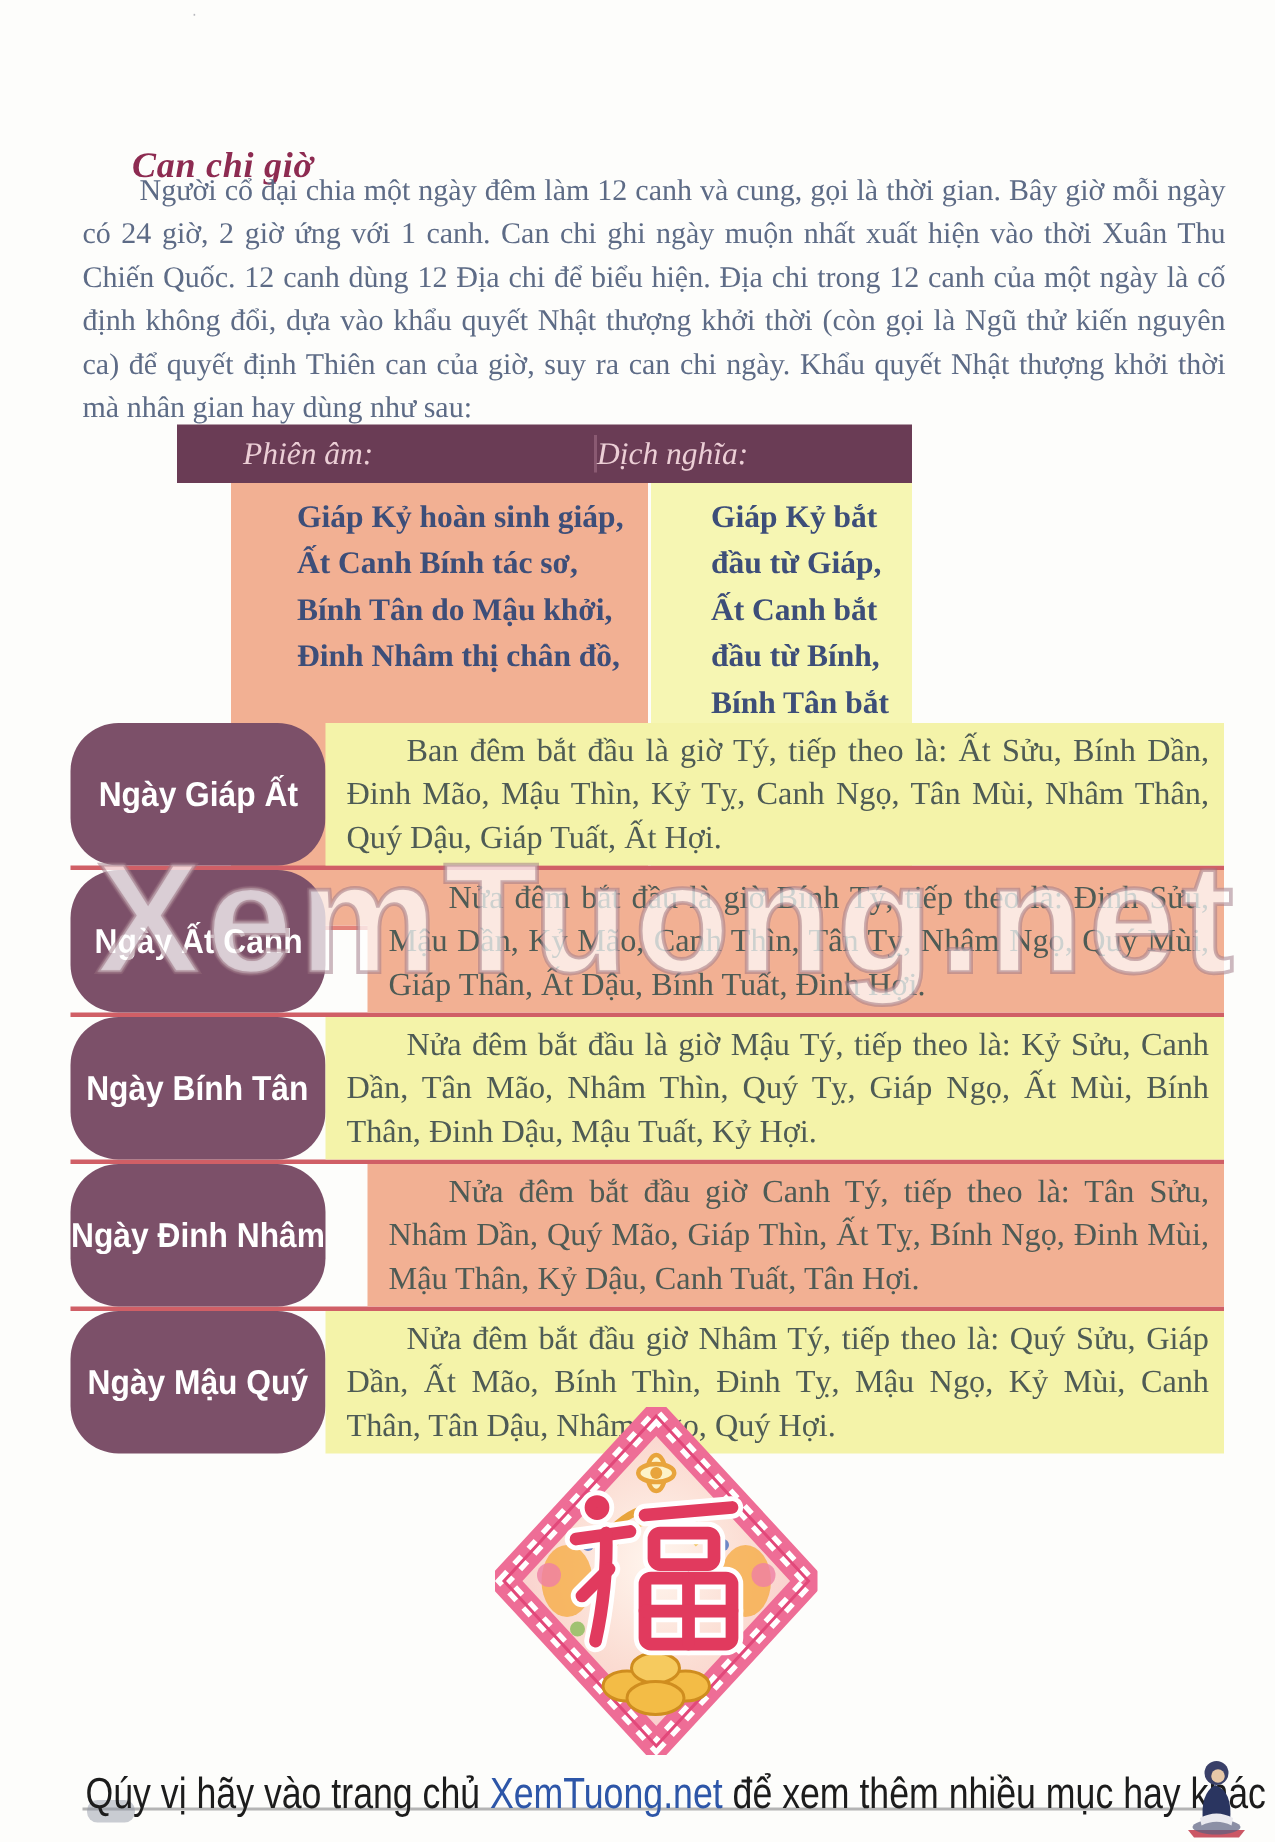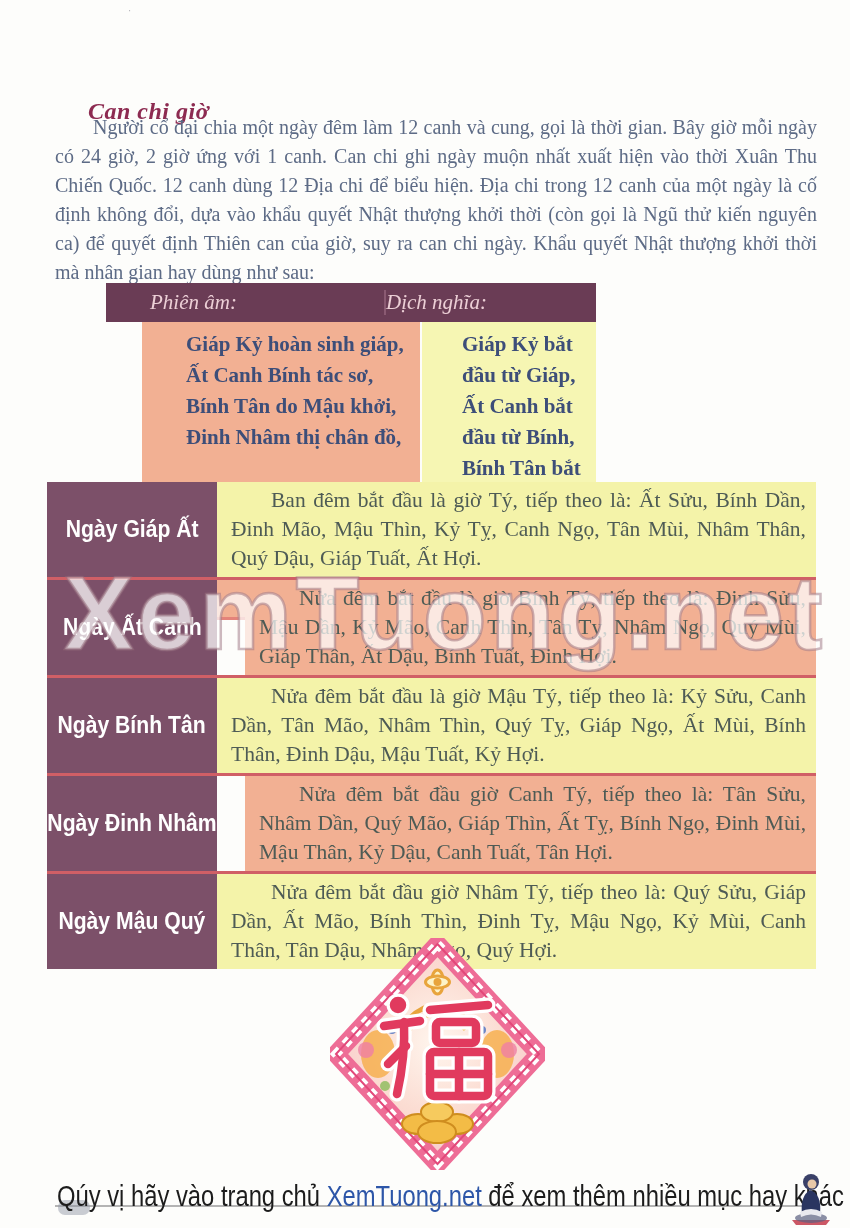--- a/index.html
+++ b/index.html
@@ -13,38 +13,38 @@
 
   
   .heading{position:absolute;left:88px;top:98px;font-size:24px;font-weight:bold;font-style:italic;
            color:#8d2b51;letter-spacing:.5px;}
 
   
   .intro{position:absolute;left:55px;top:113px;width:762px;font-size:20px;line-height:29px;
          color:#5d6b86;text-align:justify;text-indent:38px;}
 
   
-  .verse-table{position:absolute;left:106px;top:283px;width:490px;border-bottom:3px solid #e4837a;}
+  .verse-table{position:absolute;left:118px;top:283px;width:490px;border-bottom:3px solid #e4837a;}
   .verse-header{display:flex;background:#6a3c55;height:39px;align-items:center;}
   .verse-header .vh-cell{font-style:italic;font-size:21px;color:#eccfd6;}
   .vh-left{width:278px;padding-left:44px;box-sizing:border-box;}
   .vh-right{flex:1;border-left:2px solid #8a5a72;}
   .verse-body{display:flex;padding-left:36px;}
   .verse-col{padding:7px 0 9px 0;}
   .vc-left{width:278px;background:#f2b093;box-sizing:border-box;padding-left:44px;}
   .vc-right{flex:1;background:#f6f6b3;padding-left:40px;border-left:2px solid #fdfdfb;box-sizing:border-box;}
   .verse-line{font-size:21px;font-weight:bold;line-height:31px;color:#3d4e79;}
 
   
   .day-table{position:absolute;left:47px;top:482px;width:769px;}
   .day-row{display:flex;}
   .day-row + .day-row{border-top:3px solid #d05f66;}
   .day-label{width:170px;background:#7c5069;color:#ffffff;display:flex;align-items:center;
              justify-content:center;font-family:"Liberation Sans","DejaVu Sans",sans-serif;
-             font-weight:bold;font-size:23px;flex:0 0 170px;}
+             font-weight:bold;font-size:23px;flex:0 0 170px;border-radius:32px;}
   .day-label span{display:inline-block;transform:scaleX(.92);white-space:nowrap;}
   .day-text{flex:1;font-size:21.5px;line-height:29px;color:#4e5b55;text-align:justify;
             text-indent:40px;padding:4px 10px 4px 14px;box-sizing:border-box;}
   .bg-yellow{background:#f4f3a9;font-family:Liberation Serif, serif;}
   .bg-salmon{background:#f2b093;margin-left:28px;}
 
   
   .watermark{position:absolute;left:64px;top:556px;width:780px;font-family:"Liberation Sans","DejaVu Sans",sans-serif;
              font-weight:bold;font-size:104px;letter-spacing:4px;line-height:1.1;
              color:rgba(255,255,255,0.30);-webkit-text-stroke:2.5px rgba(150,108,124,0.48);

